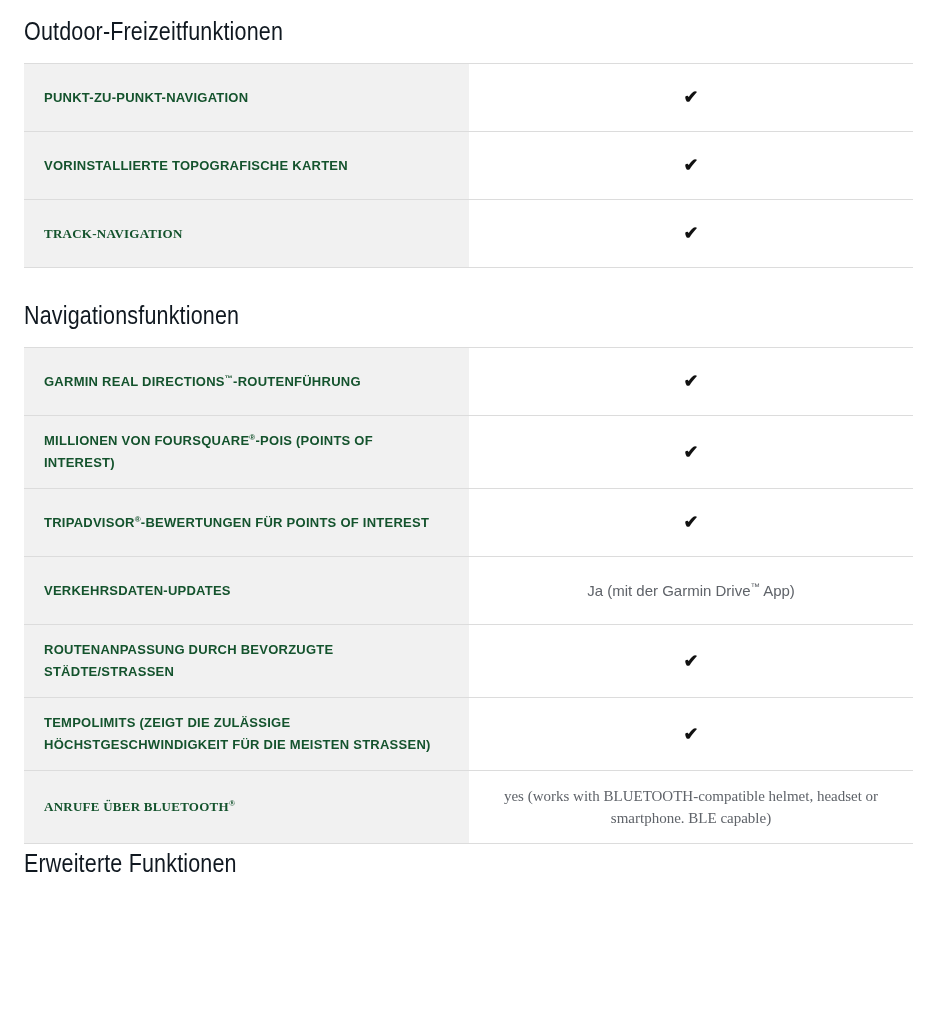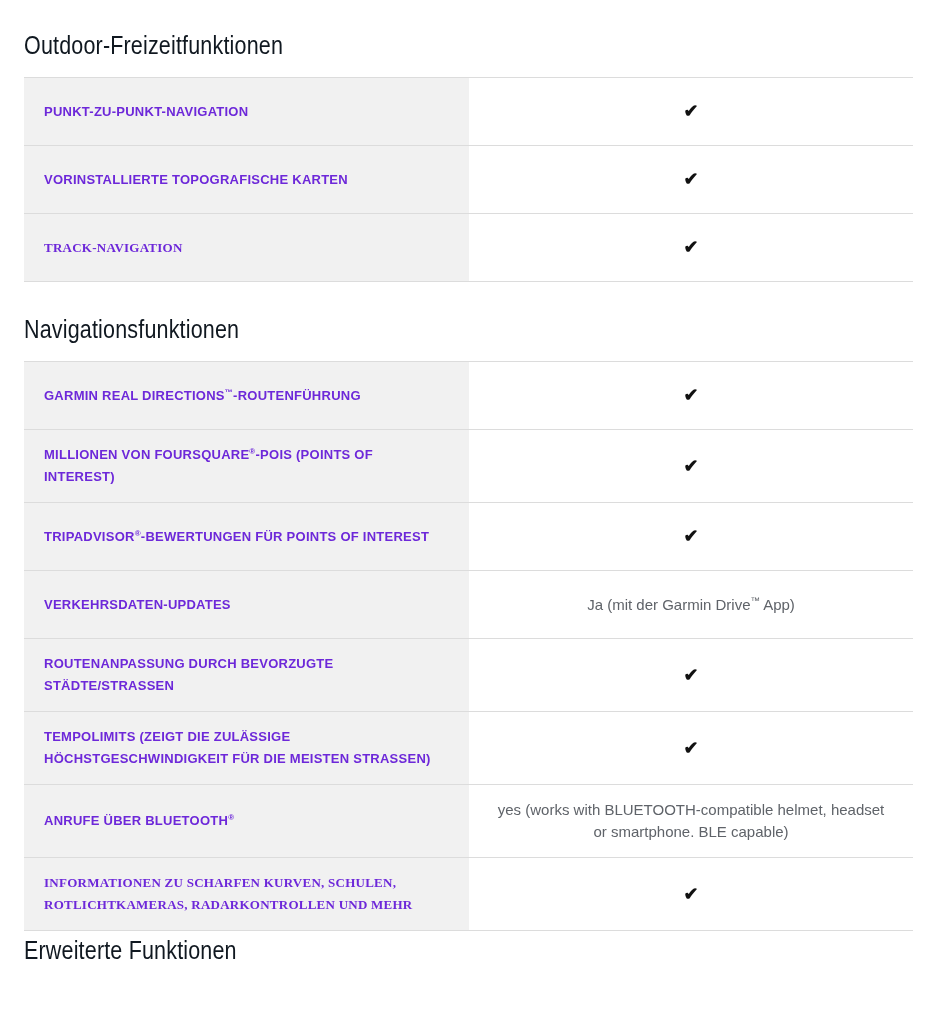--- a/index.html
+++ b/index.html
@@ -11,21 +11,21 @@
   body {
     width: 926px;
     height: 1027px;
     overflow: hidden;
     font-family: "Liberation Sans", sans-serif;
     -webkit-font-smoothing: antialiased;
   }
   .page {
     width: 926px;
     box-sizing: border-box;
-    padding: 14px 13px 0 24px;
+    padding: 0 13px 0 24px;
   }
 
   
   .section-heading {
     font-family: "Liberation Sans Narrow", "Liberation Sans", sans-serif;
     font-size: 25px;
     line-height: 30px;
     font-weight: 400;
     letter-spacing: 0.2px;
     color: #101820;
@@ -62,21 +62,21 @@
   }
   .spec-table .row:last-child .cell {
     border-bottom: 1px solid #dcdcdc;
     font-family: Liberation Serif, serif;
   }
 
   .cell-label {
     width: 445px;
     background: #f1f1f1;
     padding: 14px 24px 14px 20px;
-    color: #6d28d9;
+    color: #14532d;
     font-size: 13px;
     font-weight: 700;
     line-height: 22px;
     letter-spacing: 0.25px;
     text-transform: uppercase;
   }
   .cell-value {
     width: 444px;
     background: #ffffff;
     padding: 14px 22px;
@@ -214,28 +214,20 @@
 
       <div class="row row-h-2">
         <div class="cell cell-label">
           <span>ANRUFE ÜBER BLUETOOTH<sup>®</sup></span>
         </div>
         <div class="cell cell-value">
           <span>yes (works with BLUETOOTH-compatible helmet, headset or smartphone. BLE capable)</span>
         </div>
       </div>
 
-      <div class="row row-h-2">
-        <div class="cell cell-label">
-          <span>INFORMATIONEN ZU SCHARFEN KURVEN, SCHULEN, ROTLICHTKAMERAS, RADARKONTROLLEN UND MEHR</span>
-        </div>
-        <div class="cell cell-value">
-          <span class="check">✔</span>
-        </div>
-      </div>
 
     </div>
   </div>
 
   <div class="section tail-heading">
     <h2 class="section-heading">Erweiterte Funktionen</h2>
   </div>
 
 </div>
 

